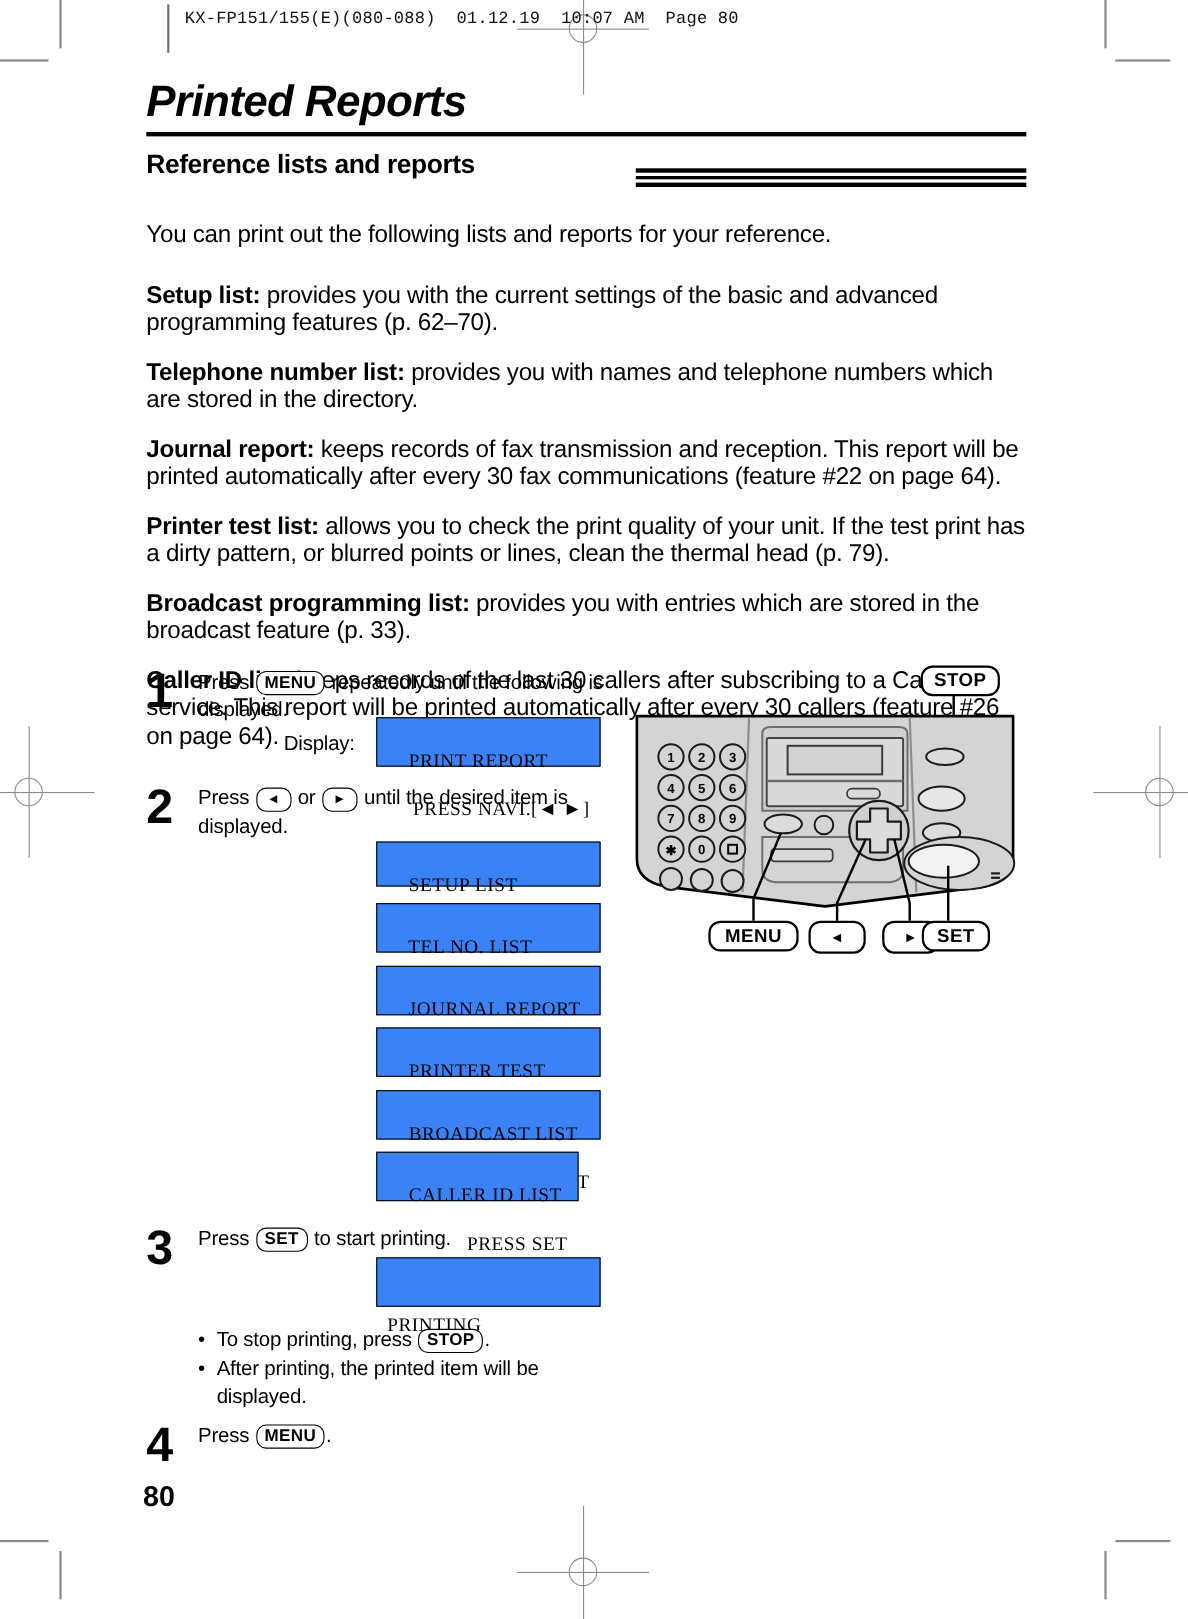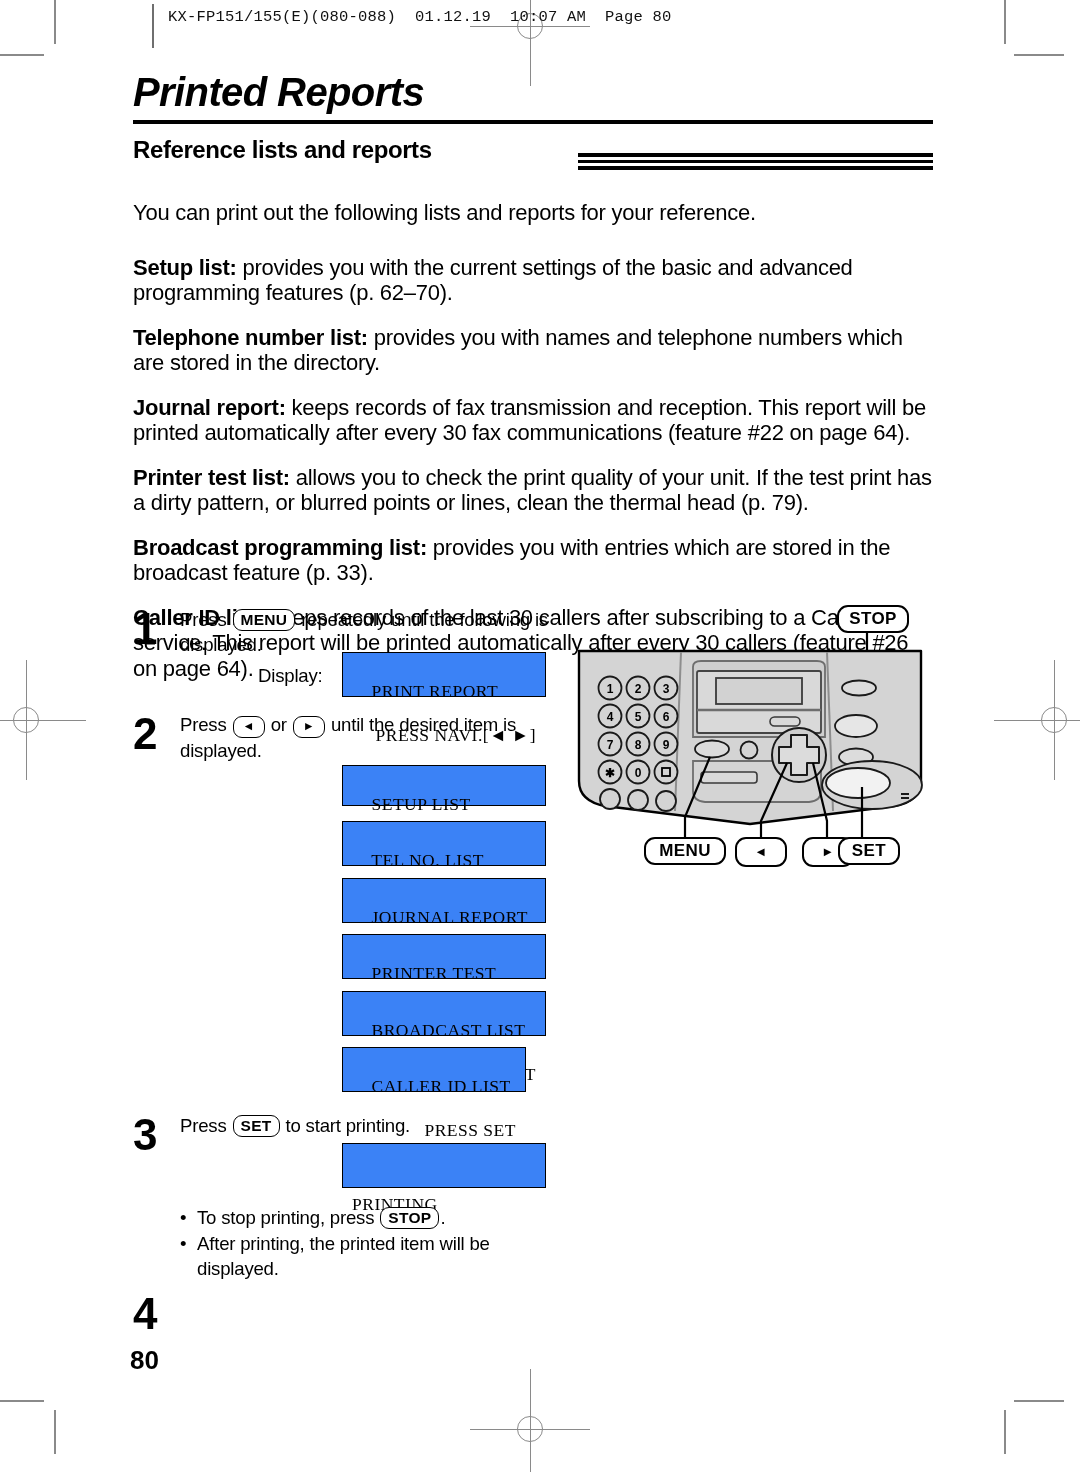--- a/index.html
+++ b/index.html
@@ -209,20 +209,23 @@
   <div class="bullet" style="left:180px;top:1205px;width:370px;">
     <span class="dot">•</span>
     <span class="txt"><span>To stop printing, press </span><span class="key">STOP</span><span>.</span></span>
   </div>
   <div class="bullet" style="left:180px;top:1231px;width:330px;">
     <span class="dot">•</span>
     <span class="txt">After printing, the printed item will be displayed.</span>
   </div>
 
   <div class="step-num" style="left:133px;top:1292px;">4</div>
+  <div class="step-txt" style="left:180px;top:1292px;width:370px;">
+    <span>Press </span><span class="key">MENU</span><span>.</span>
+  </div>
 
   <div class="folio">80</div>
 
   <div class="fax">
 
     <div class="callout-pill" style="left:272px;top:0;width:72px;">STOP</div>
 
     <svg width="370" height="275" style="position:absolute;left:0;top:0;">
       <path d="M302,26 L302,84 L292,120" fill="none" stroke="#000" stroke-width="2.2"></path>
     </svg>

